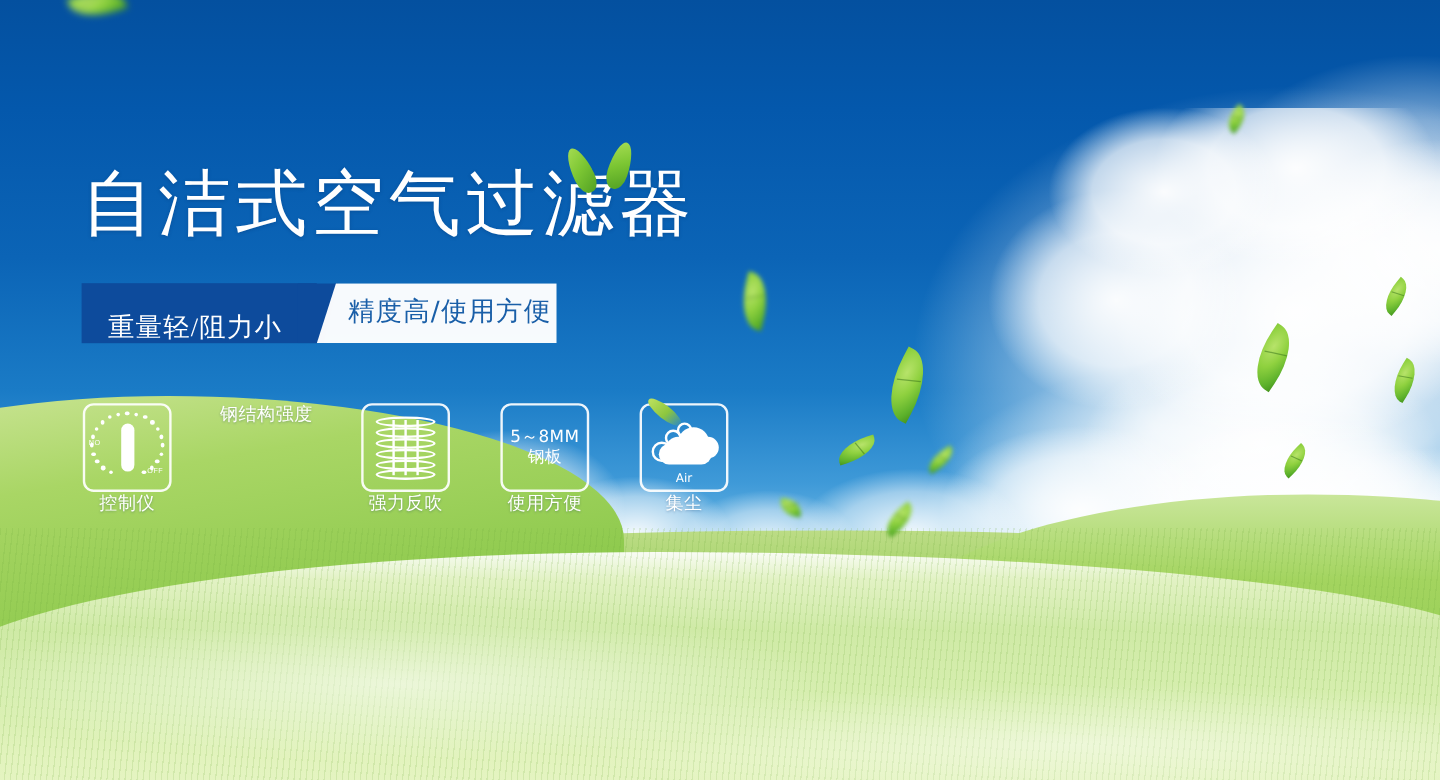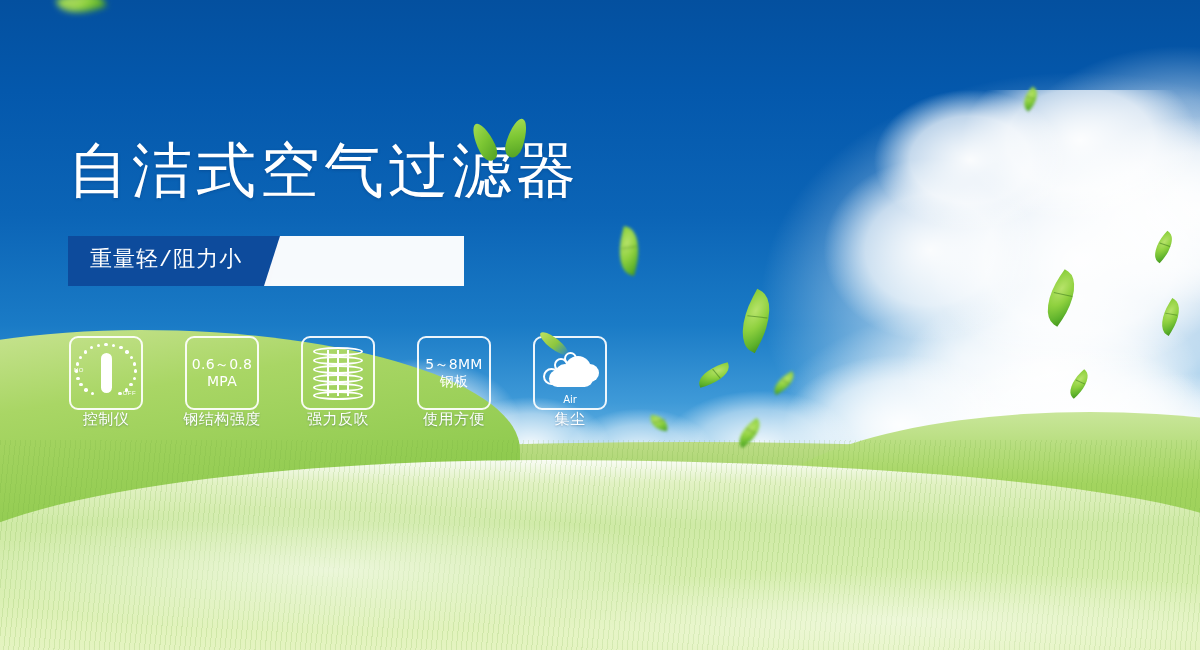--- a/index.html
+++ b/index.html
@@ -145,23 +145,23 @@
   .subbar .darkslant{
     position:absolute;left:180px;top:0;width:34px;height:50px;background:#0d4b9c;
     clip-path:polygon(0 0,100% 0,64% 100%,0 100%);
   }
   .subbar .light{
     position:absolute;left:196px;top:0;width:200px;height:50px;
     background:rgba(255,255,255,.97);
     clip-path:polygon(16px 0,100% 0,100% 100%,0 100%);
   }
   .subbar .t1{
-    position:absolute;left:22px;top:0;height:50px;line-height:50px;
+    position:absolute;left:22px;top:12px;height:50px;line-height:50px;
     font-size:22px;color:#ffffff;letter-spacing:1px;white-space:nowrap;
-    font-family:Liberation Mono, monospace;
+    font-family:Liberation Serif, serif;
   }
   .subbar .t2{
     position:absolute;left:222px;top:0;height:50px;line-height:50px;
     font-size:22px;color:#1a5fa8;letter-spacing:1px;white-space:nowrap;
     font-family:"DejaVu Sans","Liberation Sans",sans-serif;
   }
 
   
   .features{position:absolute;left:68px;top:336px;display:flex;gap:40px;}
   .feature{width:76px;display:flex;flex-direction:column;align-items:center;}
@@ -249,20 +249,21 @@
     <div class="sprout">
       <div class="lf l"></div>
       <div class="lf r"></div>
     </div>
 
     <div class="subbar">
       <div class="dark"></div>
       <div class="darkslant"></div>
       <div class="light"></div>
       <div class="t1">重量轻/阻力小</div>
+      <div class="t2">精度高/使用方便</div>
     </div>
 
     <div class="features">
 
       <div class="feature">
         <div class="fbox">
           <div class="gauge">
             <div class="dot" style="left:30.4px;top:2.0px;"></div>
             <div class="dot" style="left:38.0px;top:2.7px;"></div>
             <div class="dot" style="left:45.2px;top:5.1px;"></div>
@@ -286,26 +287,20 @@
             <div class="dot" style="left:16.6px;top:51.0px;"></div>
             <div class="needle"></div>
             <div class="no">NO</div>
             <div class="off">OFF</div>
           </div>
         </div>
         <div class="flabel">控制仪</div>
       </div>
 
       <div class="feature">
-        <div class="fbox">
-          <div class="ftext">
-            <span>0.6～0.8</span>
-            <span class="l2">MPA</span>
-          </div>
-        </div>
         <div class="flabel">钢结构强度</div>
       </div>
 
       <div class="feature">
         <div class="fbox">
           <div class="stack">
             <div class="ring" style="top:2px;"></div>
             <div class="ring" style="top:11px;"></div>
             <div class="ring" style="top:20px;"></div>
             <div class="ring" style="top:29px;"></div>

